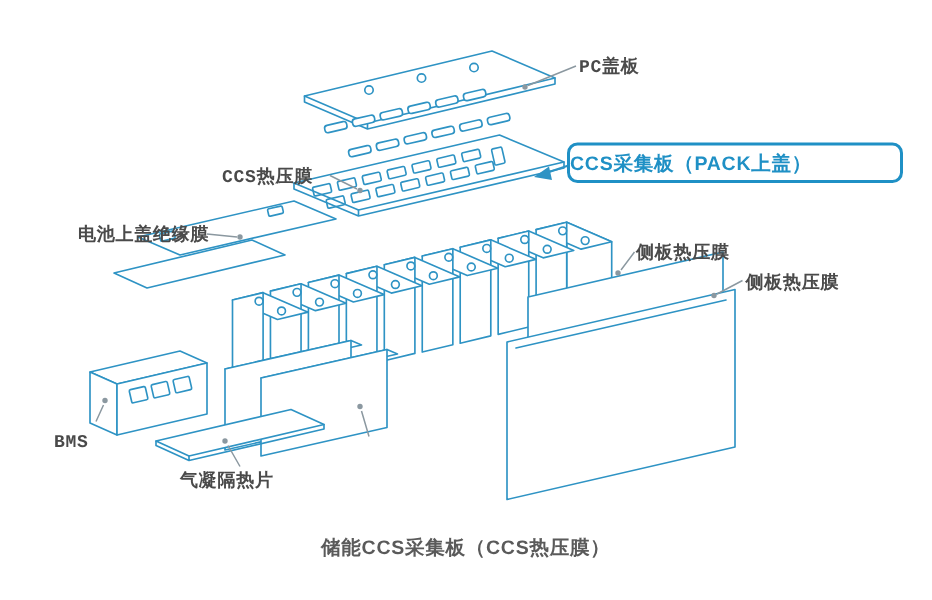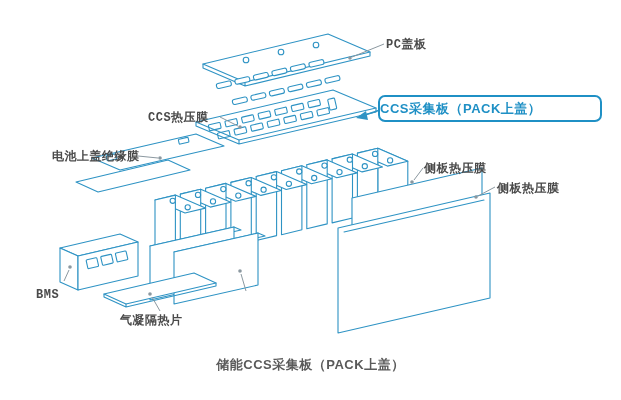--- a/index.html
+++ b/index.html
@@ -175,14 +175,14 @@
   <span class="lbl" style="left:52px;top:148px">电池上盖绝缘膜</span>
   <span class="lbl" style="left:424px;top:160px">侧板热压膜</span>
   <span class="lbl" style="left:497px;top:180px">侧板热压膜</span>
   <span class="lbl" style="left:36px;top:288px">BMS</span>
   <span class="lbl" style="left:120px;top:312px">气凝隔热片</span>
 
   <div class="callout">
     <span>CCS采集板（PACK上盖）</span>
   </div>
 
-  <div class="caption">储能CCS采集板（PACK上盖）</div>
+  <div class="caption">储能CCS采集板（CCS热压膜）</div>
 </div>
 
 </body></html>

